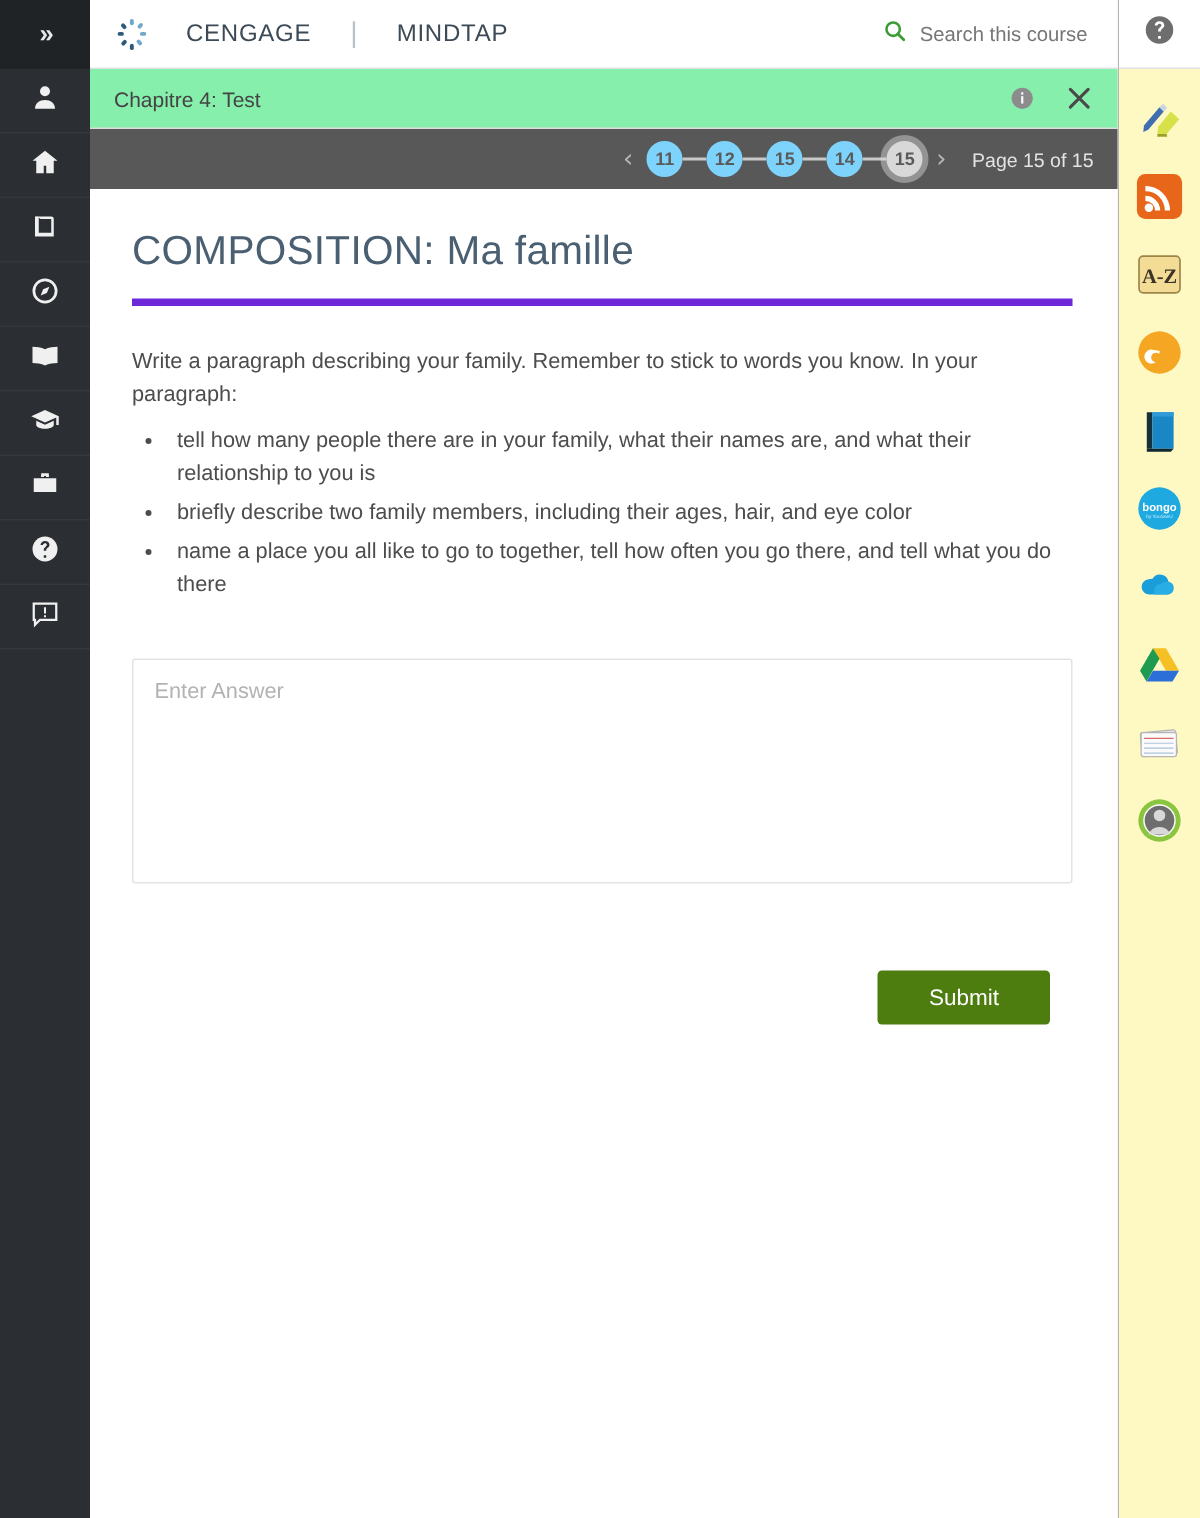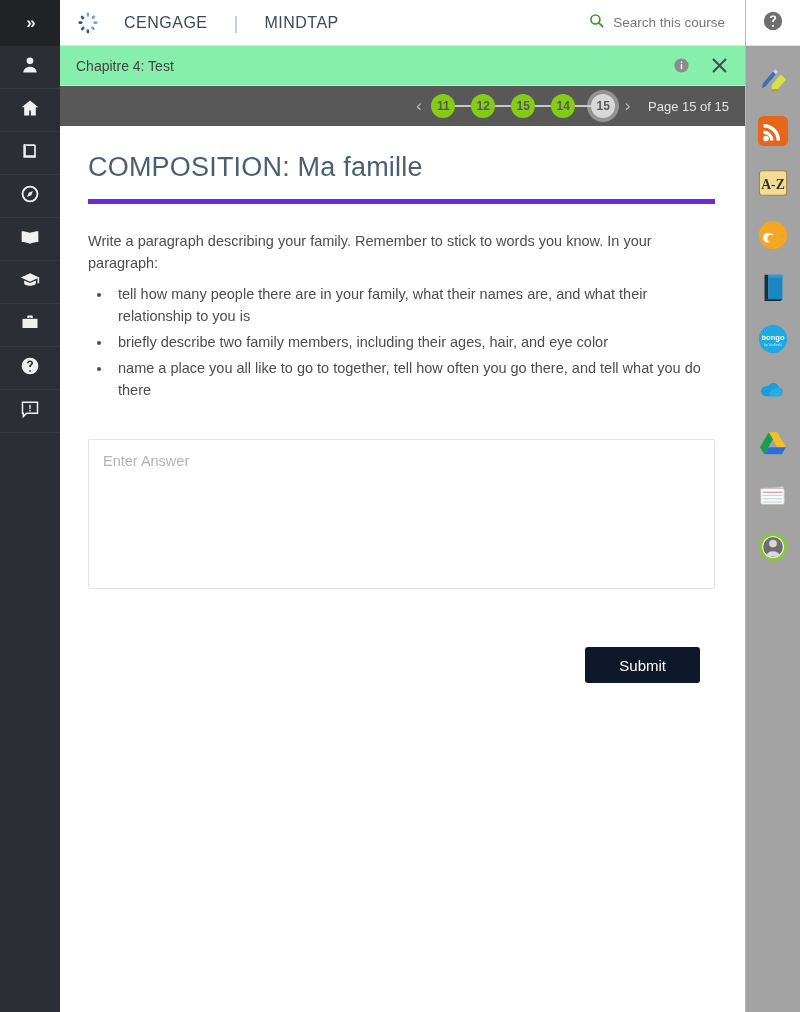--- a/index.html
+++ b/index.html
@@ -102,21 +102,21 @@
   }
   .pager-inner { display: flex; align-items: center; }
   .pager-arrow {
     color: #b6b6b6; font-size: 17px; padding: 0 9px; cursor: pointer;
     line-height: 1; font-family: "DejaVu Sans", sans-serif;
   }
   .dots { display: flex; align-items: center; }
   .dot-link { width: 16px; height: 2px; background: #c9c9c9; }
   .dot {
     width: 24px; height: 24px; border-radius: 50%;
-    background: #84cc16; color: #5a5a5a;
+    background: #7dd3fc; color: #5a5a5a;
     font-size: 12px; font-weight: bold;
     display: flex; align-items: center; justify-content: center;
     cursor: pointer; flex: 0 0 auto;
   }
   .dot.active {
     box-shadow: 0 0 0 4px rgba(220,220,220,0.45);
     background: #d8d8d8;
   }
   .pager-label {
     color: #e3e3e3; font-size: 13px; padding: 0 16px 0 8px;
@@ -176,31 +176,31 @@
     cursor: text;
   }
   .answer-placeholder { font-size: 14.5px; color: #b3b3b3; }
 
   .submit-row {
     margin-top: 58px;
     display: flex; justify-content: flex-end;
     padding-right: 15px;
   }
   .submit-btn {
-    background: #0f172a; color: #ffffff;
+    background: #4d7c0f; color: #ffffff;
     border: none; border-radius: 3px;
     font-size: 15px; font-family: "Liberation Sans", sans-serif;
     padding: 0 34px; height: 36px;
     cursor: pointer;
   }
 
   
   .right-rail {
     width: 55px; flex: 0 0 55px;
-    background: #a3a3a3;
+    background: #fef9c3;
     height: 1012px;
     display: flex; flex-direction: column; align-items: center;
     border-left: 1px solid #b5b5b5;
   }
   .help-cell {
     height: 46px; width: 55px;
     background: #ffffff;
     display: flex; align-items: center; justify-content: center;
     border-bottom: 1px solid #e2e2e2;
     cursor: pointer;

